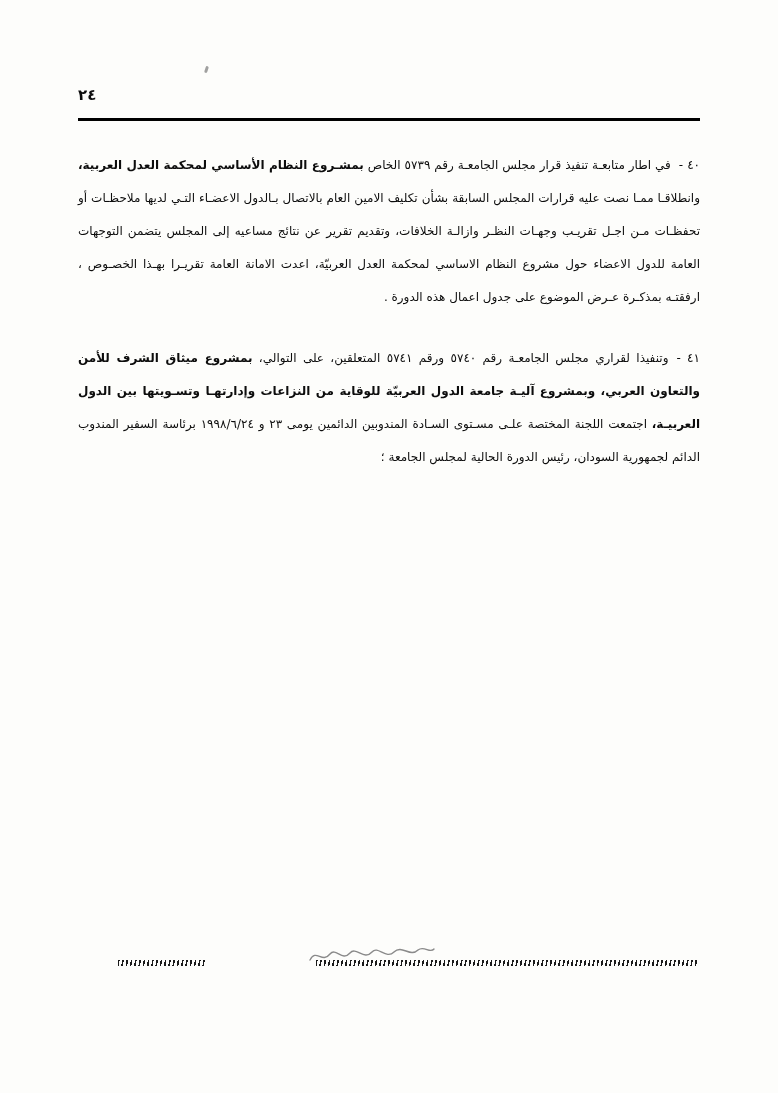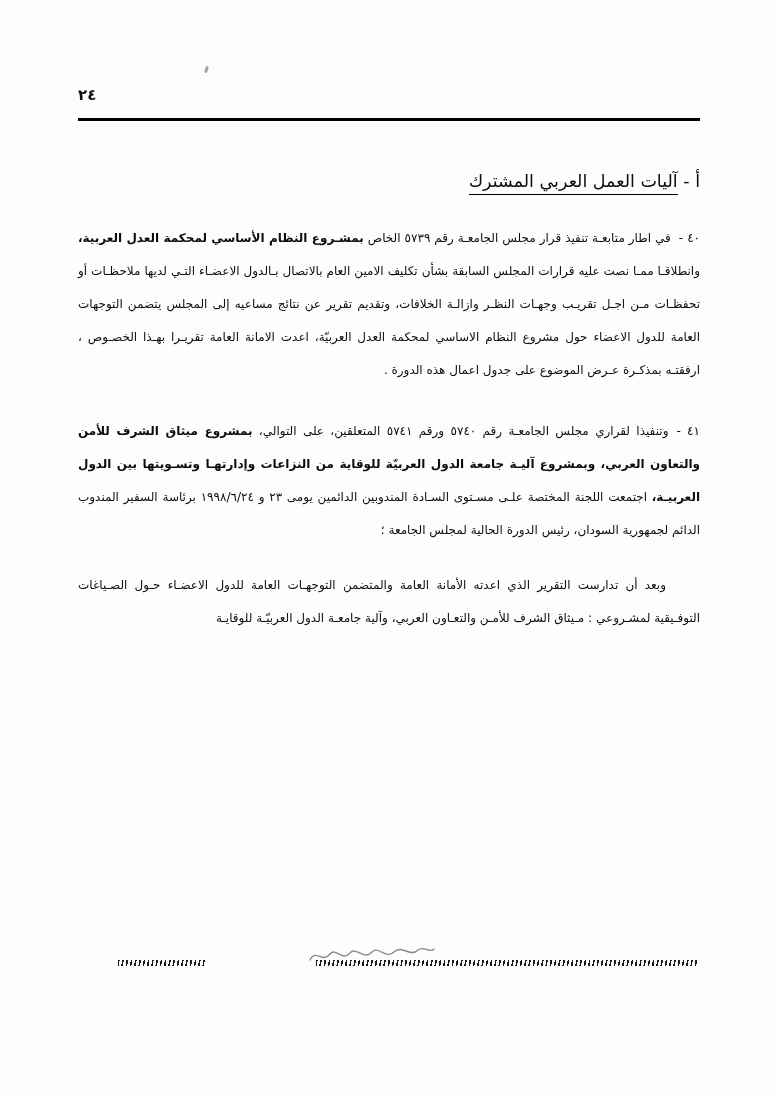--- a/index.html
+++ b/index.html
@@ -106,27 +106,25 @@
 <body>
 
 <div class="page">
   <div class="speck"></div>
 
   <div class="content">
     <div class="page-number">٢٤</div>
     <div class="top-rule"></div>
 
 
-    <h2 class="subheading"><span>أ - </span><span class="u2">آليات العمل العربي المشترك</span></h2>
 
     <p class="para"><span class="item-num">٤٠ -</span><span>في اطار متابعـة تنفيذ قرار مجلس الجامعـة رقم ٥٧٣٩ الخاص </span><span class="b">بمشـروع النظام الأساسي لمحكمة العدل العربية،</span><span> وانطلاقـا ممـا نصت عليه قرارات المجلس السابقة بشأن تكليف الامين العام بالاتصال بـالدول الاعضـاء التـي لديها ملاحظـات أو تحفظـات مـن اجـل تقريـب وجهـات النظـر وازالـة الخلافات، وتقديم تقرير عن نتائج مساعيه إلى المجلس يتضمن التوجهات العامة للدول الاعضاء حول مشروع النظام الاساسي لمحكمة العدل العربيّة، اعدت الامانة العامة تقريـرا بهـذا الخصـوص ، ارفقتـه بمذكـرة عـرض الموضوع على جدول اعمال هذه الدورة .</span></p>
 
     <p class="para"><span class="item-num">٤١ -</span><span>وتنفيذا لقراري مجلس الجامعـة رقم ٥٧٤٠ ورقم ٥٧٤١ المتعلقين، على التوالي، </span><span class="b">بمشروع ميثاق الشرف للأمن والتعاون العربي، وبمشروع آليـة جامعة الدول العربيّة للوقاية من النزاعات وإدارتهـا وتسـويتها بين الدول العربيـة،</span><span> اجتمعت اللجنة المختصة علـى مسـتوى السـادة المندوبين الدائمين يومى ٢٣ و ١٩٩٨/٦/٢٤ برئاسة السفير المندوب الدائم لجمهورية السودان، رئيس الدورة الحالية لمجلس الجامعة ؛</span></p>
 
-    <p class="para closing">وبعد أن تدارست التقرير الذي اعدته الأمانة العامة والمتضمن التوجهـات العامة للدول الاعضـاء حـول الصـياغات التوفـيقية لمشـروعي : مـيثاق الشرف للأمـن والتعـاون العربي، وآلية جامعـة الدول العربيّـة للوقايـة</p>
   </div>
 
   <div class="footer">
     <div class="hatch hatch-left"></div>
     <div class="hatch hatch-right"></div>
     <svg class="scribble" width="132" height="30" viewBox="0 0 132 30">
       <path d="M4 20 C 10 8, 16 24, 24 14 C 30 7, 36 22, 44 13 C 50 6, 58 21, 66 12 C 72 5, 80 20, 88 12 C 96 4, 104 18, 112 10 C 118 5, 124 14, 128 9" fill="none" stroke="#8a8a8a" stroke-width="1.4" stroke-linecap="round"></path>
     </svg>
   </div>
 </div>

